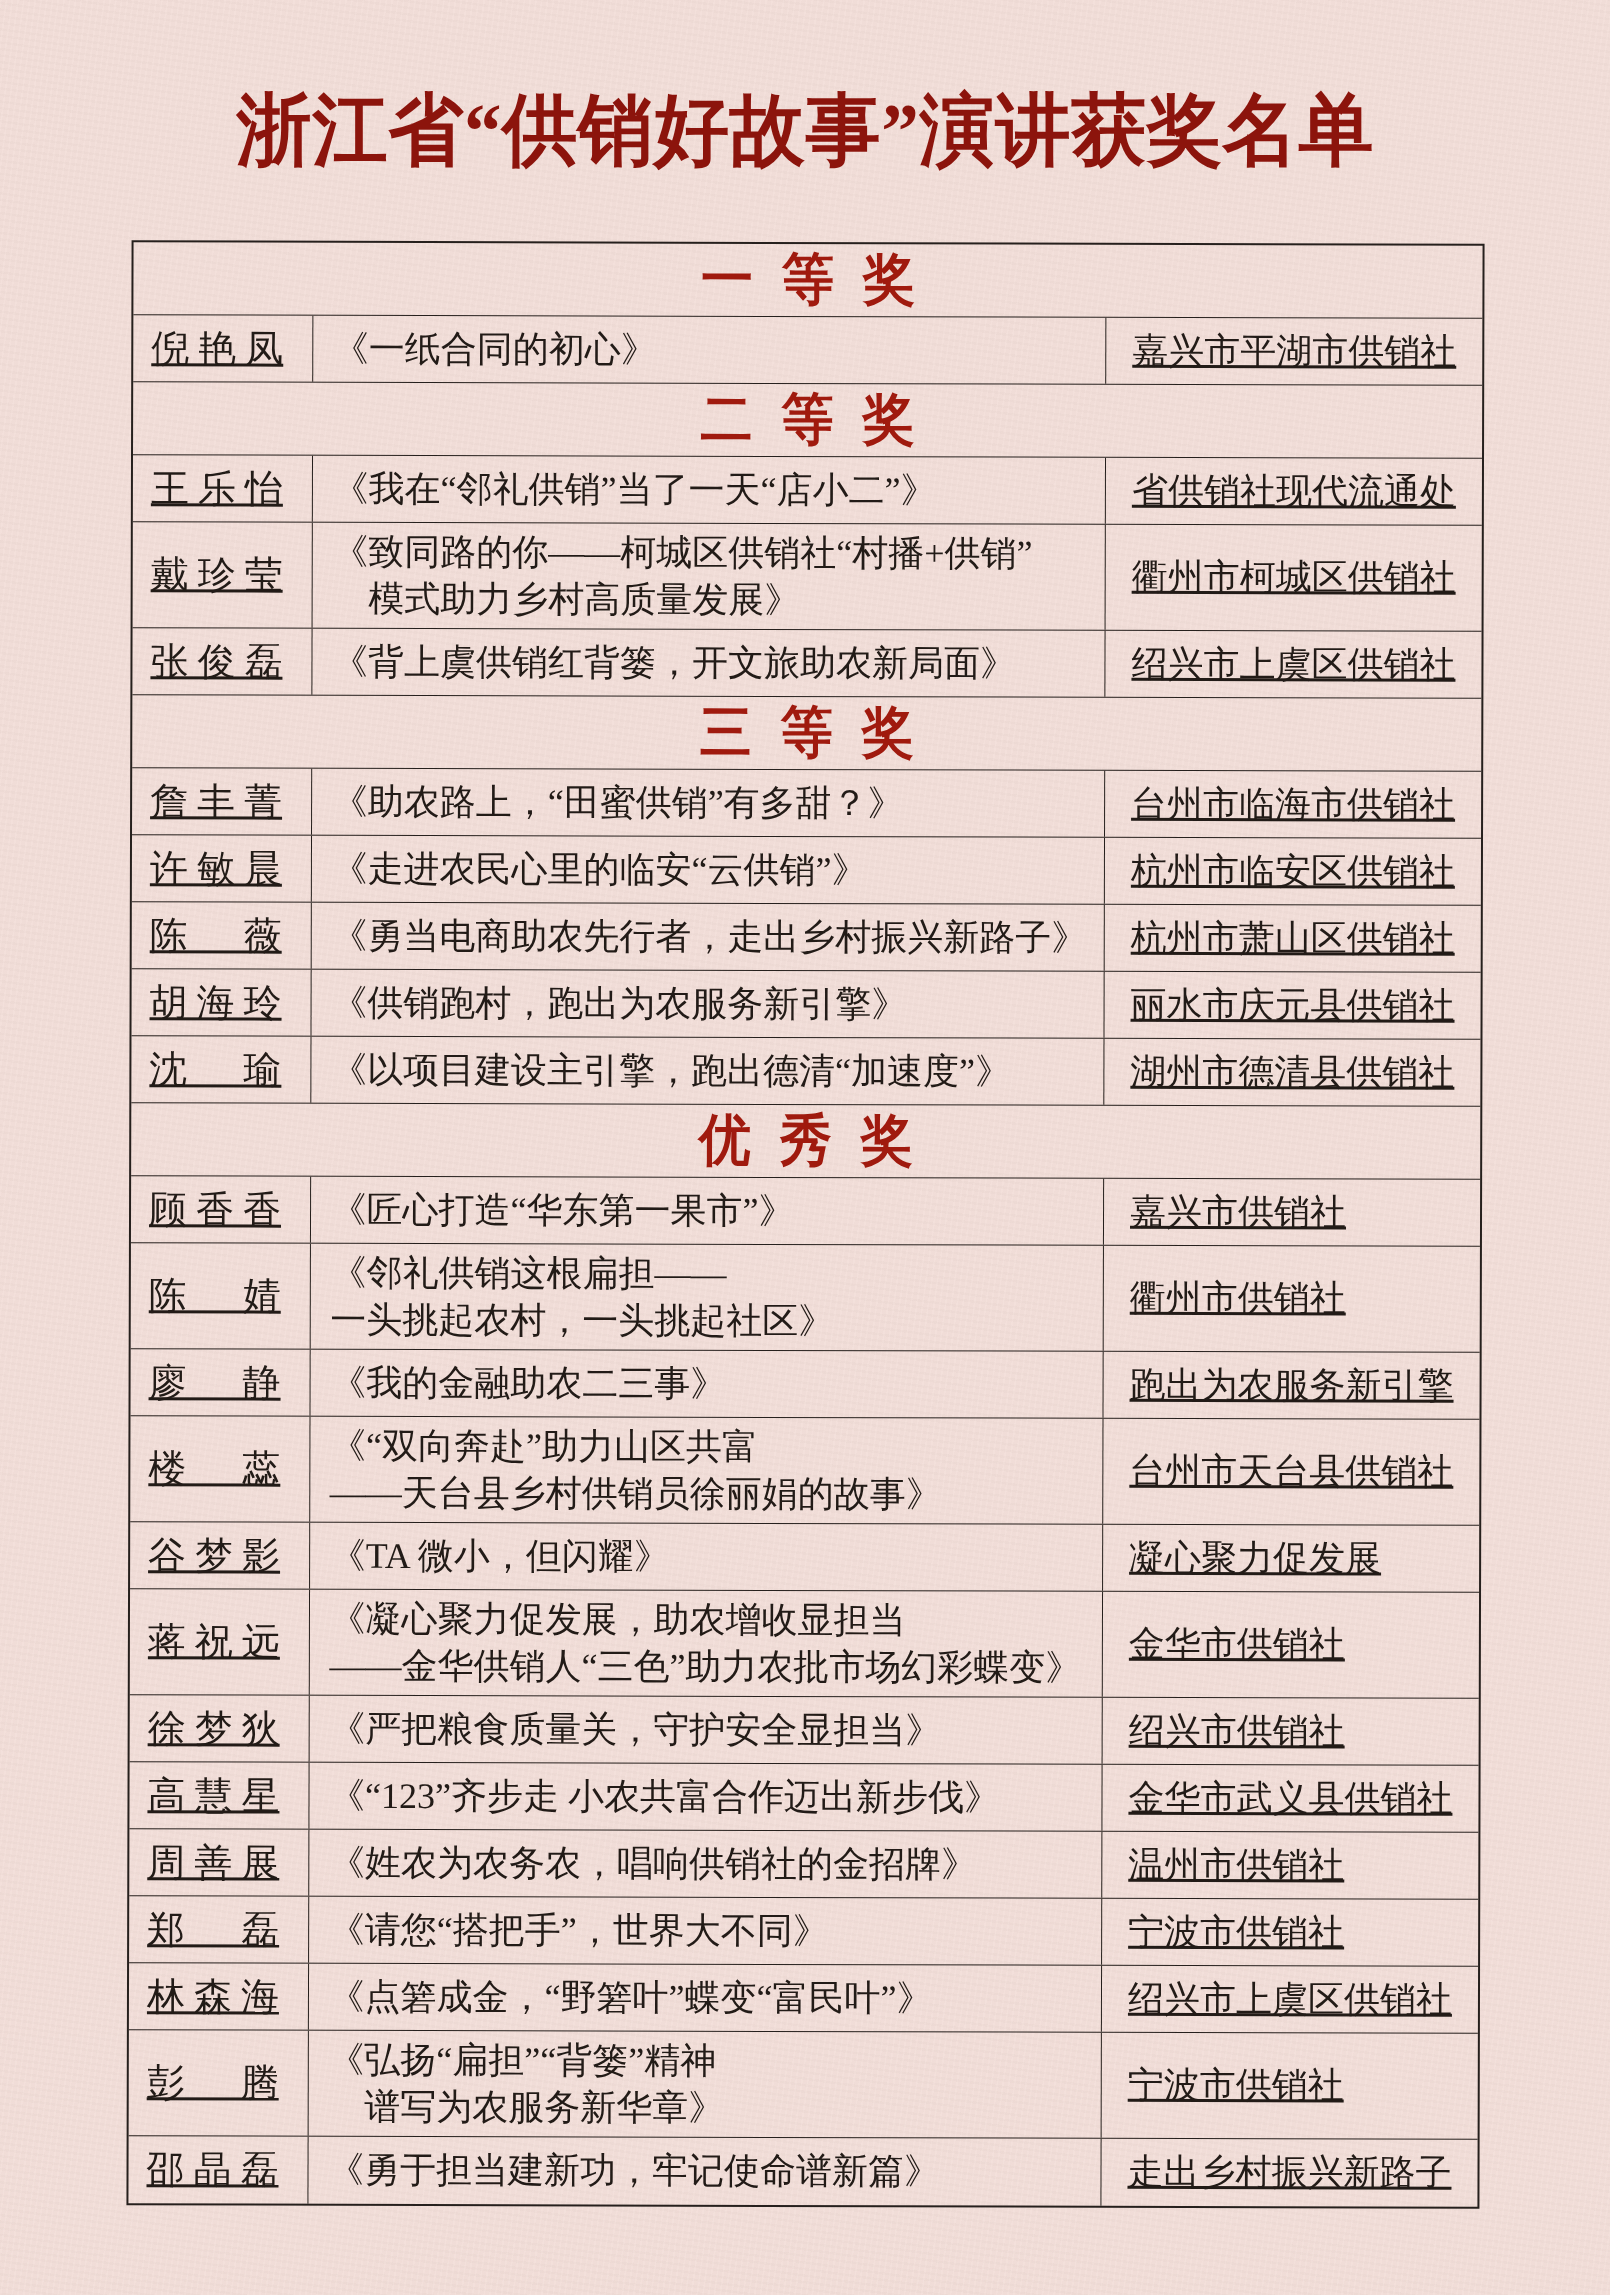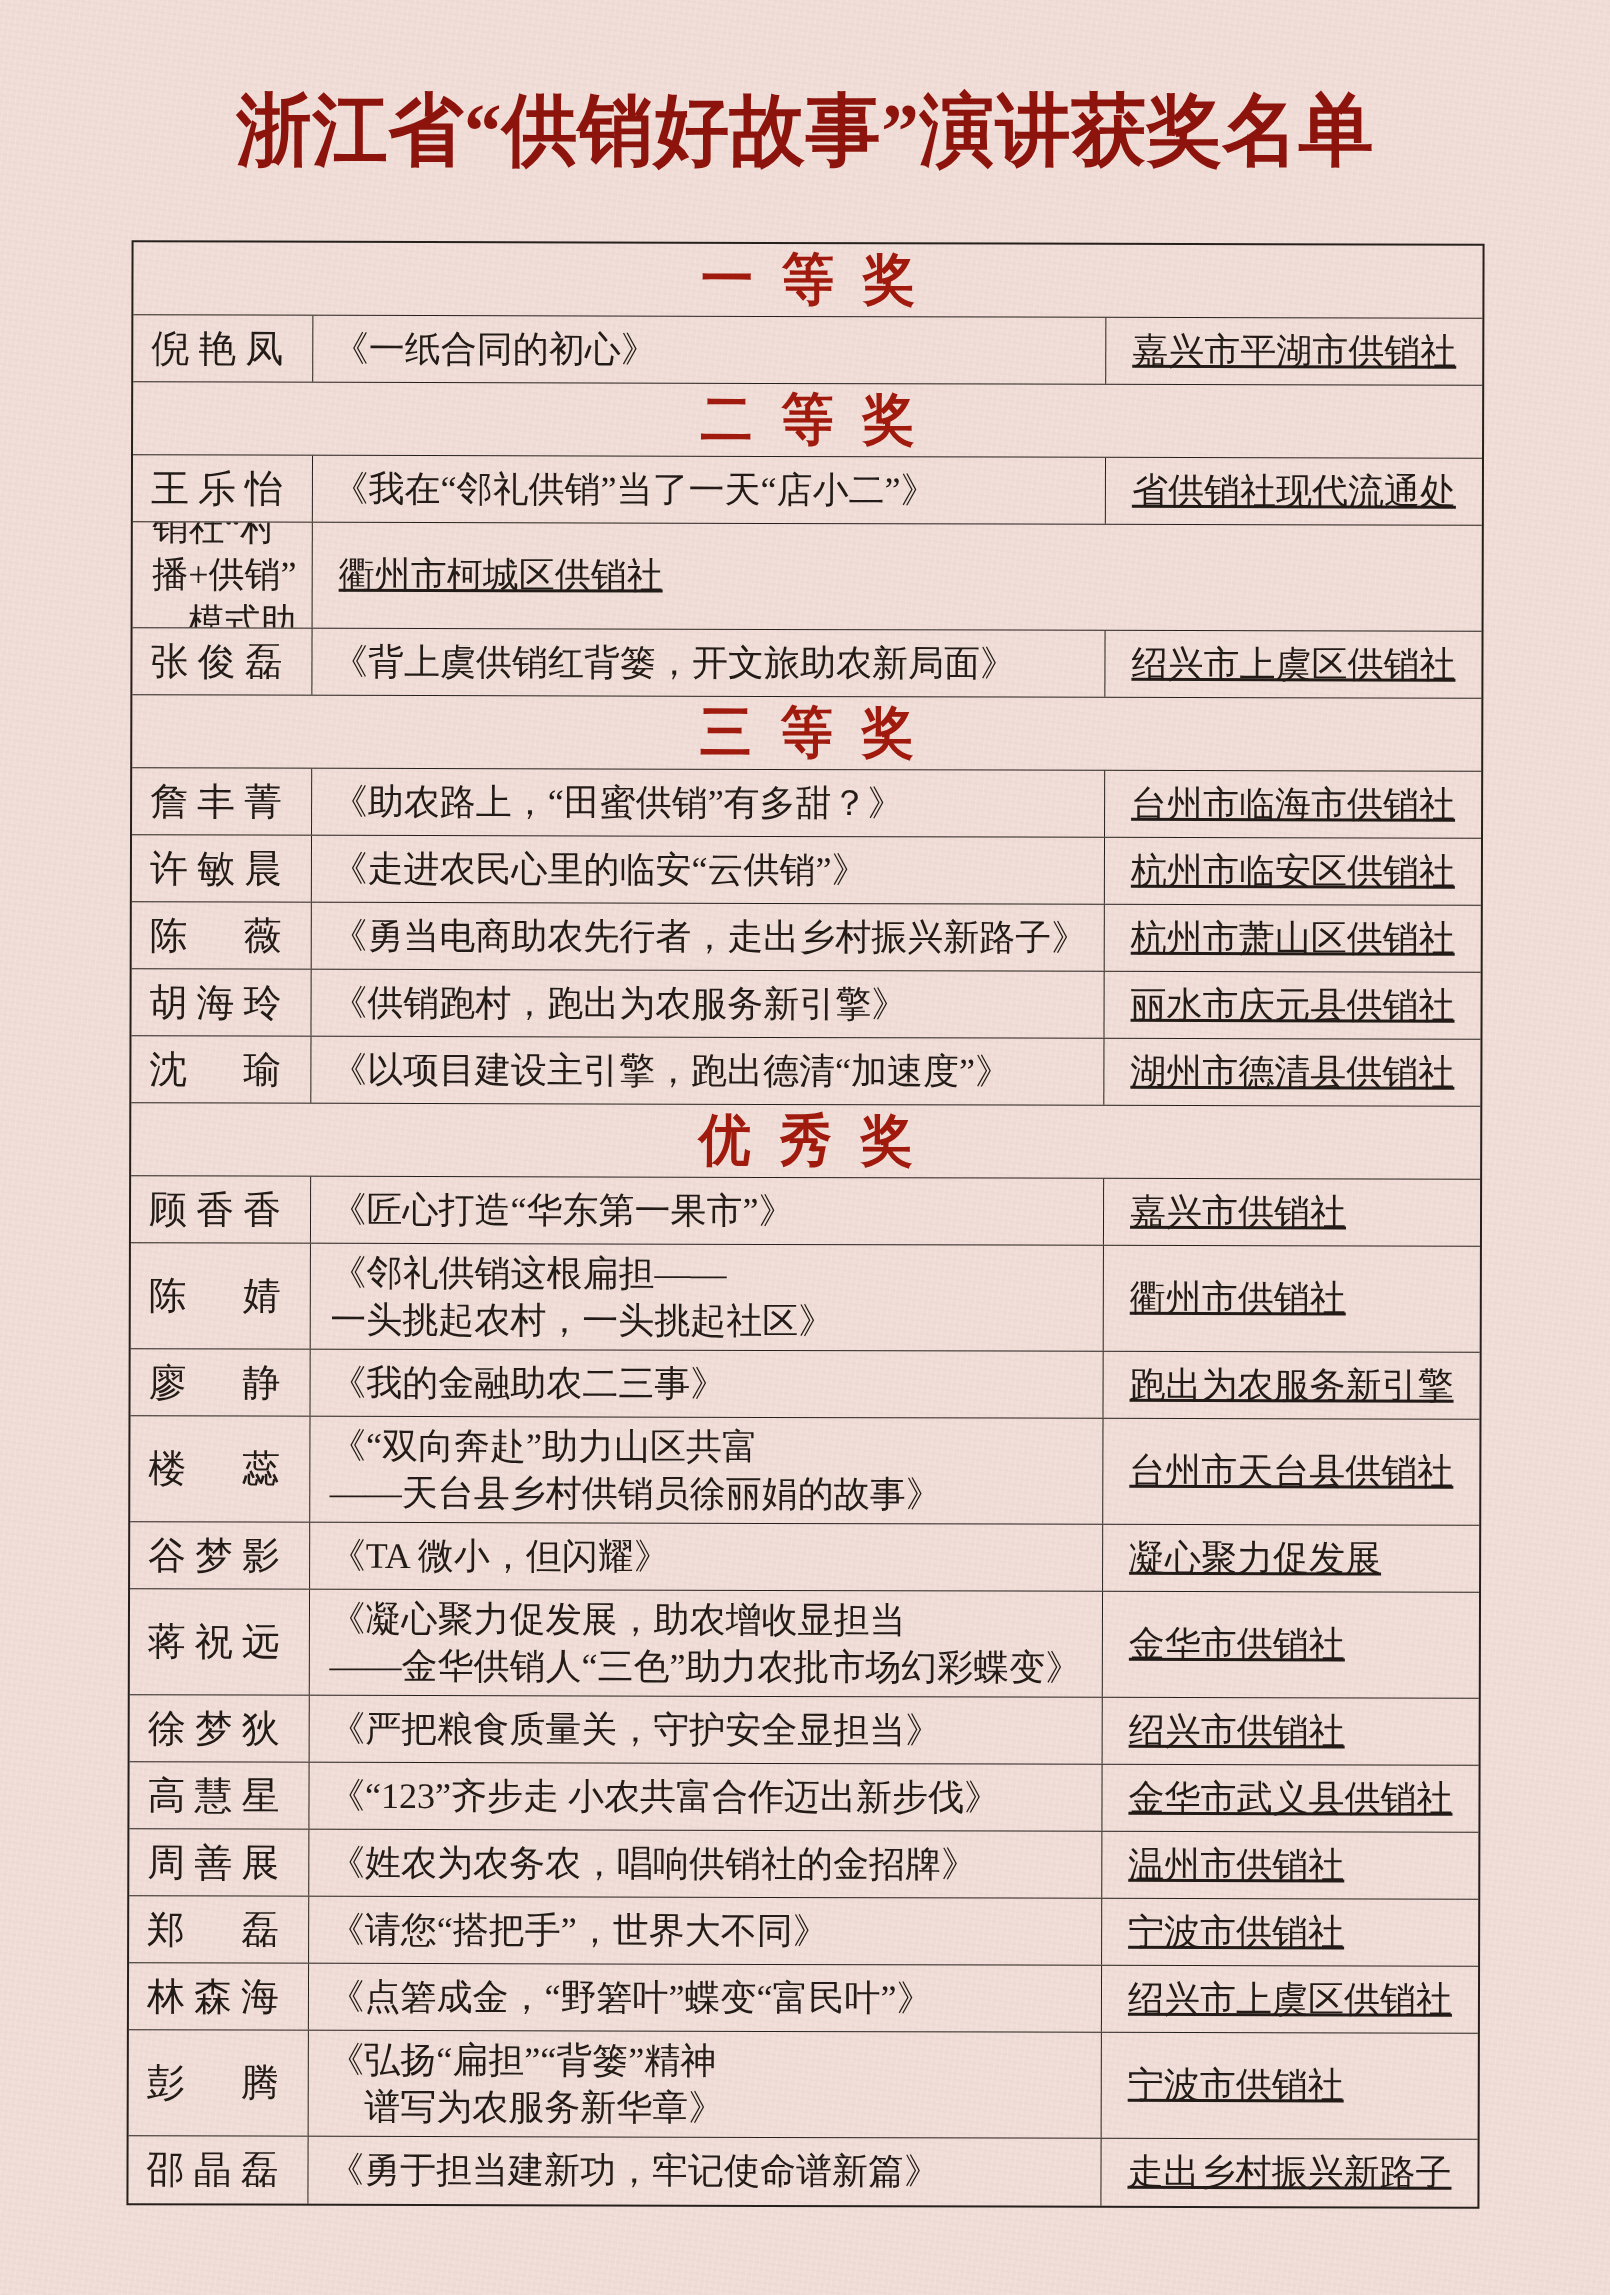--- a/index.html
+++ b/index.html
@@ -73,20 +73,21 @@
     border-right: 1.6px solid #26201d;
     padding: 0 29px 0 18px;
     font-size: 38px;
   }
   .cell.name > span {
     display: block;
     width: 100%;
     text-align: justify;
     text-align-last: justify;
     text-justify: inter-character;
+    text-decoration: underline;
   }
   .cell.work {
     border-right: 1.6px solid #26201d;
     padding: 0 11.4px 0 19.6px;
     font-size: 36px;
     line-height: 1.3;
     white-space: pre-wrap;
   }
   .cell.org {
     padding: 0 6.5px 0 26px;
@@ -118,20 +119,23 @@
       <div class="header-label">二等奖</div>
     </div>
     <div class="row single">
       <div class="cell name">
           <span>王乐怡</span>
         </div>
       <div class="cell work">《我在“邻礼供销”当了一天“店小二”》</div>
       <div class="cell org">省供销社现代流通处</div>
     </div>
     <div class="row double">
+      <div class="cell name">
+          <span>戴珍莹</span>
+        </div>
       <div class="cell work">《致同路的你——柯城区供销社“村播+供销”
 　模式助力乡村高质量发展》</div>
       <div class="cell org">衢州市柯城区供销社</div>
     </div>
     <div class="row single">
       <div class="cell name">
           <span>张俊磊</span>
         </div>
       <div class="cell work">《背上虞供销红背篓，开文旅助农新局面》</div>
       <div class="cell org">绍兴市上虞区供销社</div>

